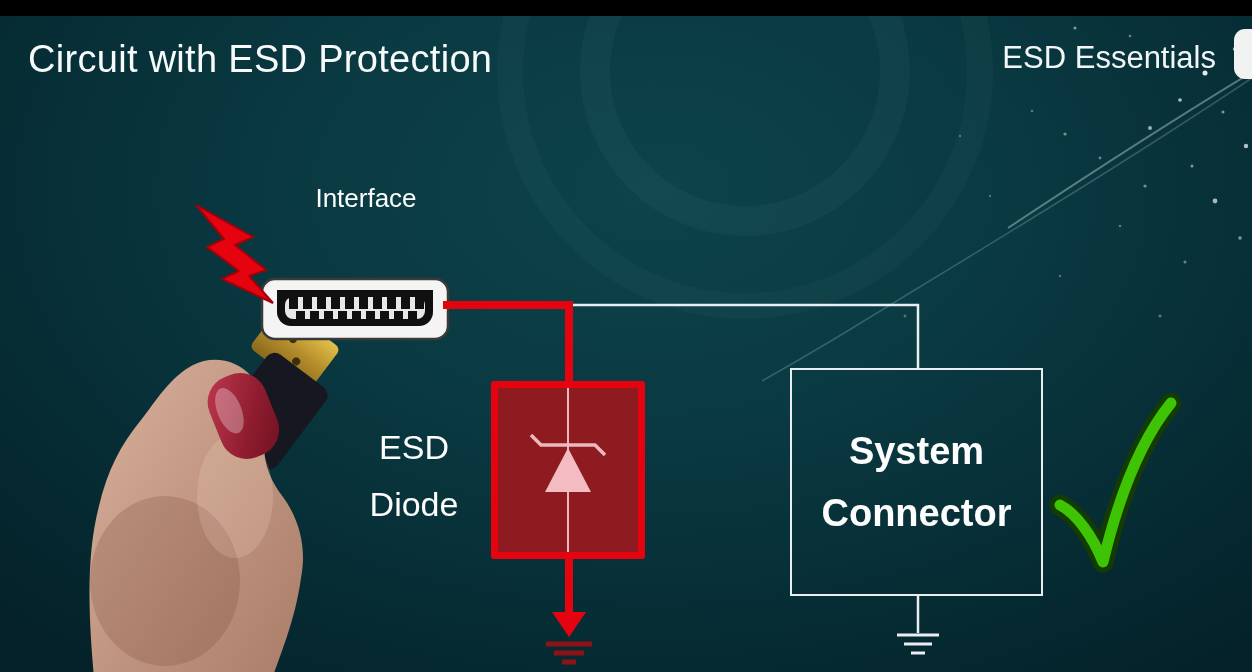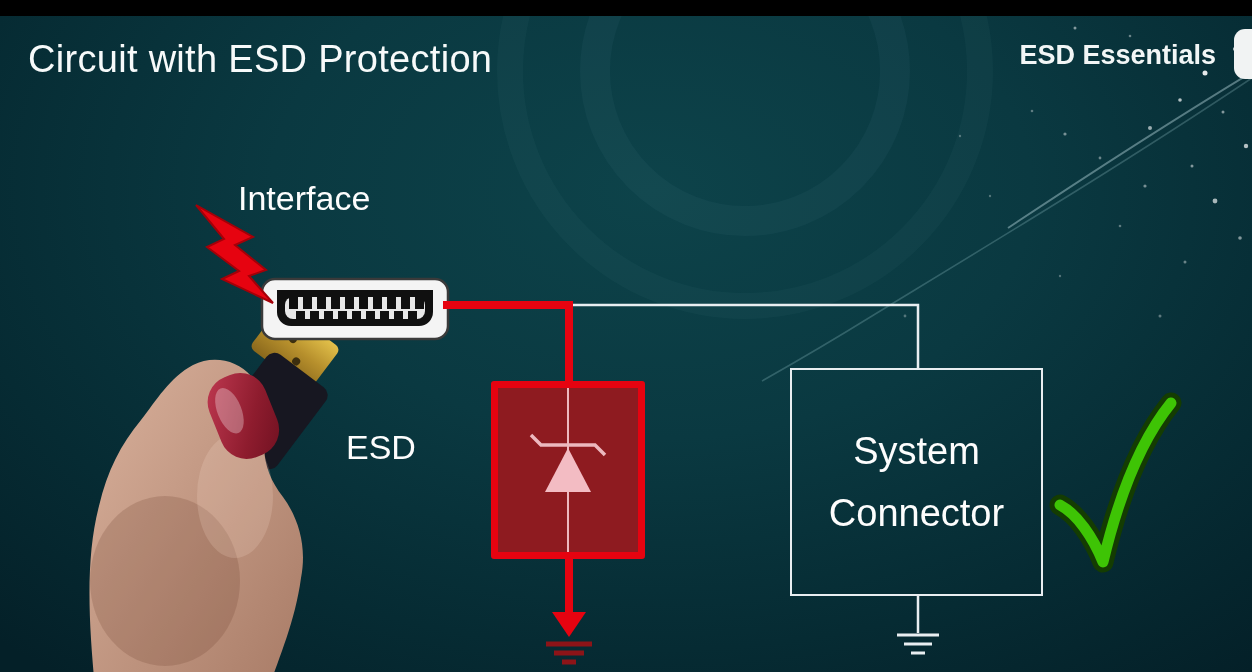--- a/index.html
+++ b/index.html
@@ -12,45 +12,45 @@
     color:#fff;
     margin-top:16px;
   }
   svg { position:absolute; left:0; top:0; }
   .title {
     position:absolute; left:28px; top:22px;
     font-size:38px; font-weight:400; letter-spacing:.3px; color:#f7fafa;
   }
   .brand {
     position:absolute; top:24px; right:36px;
-    font-size:27px; font-weight:700; color:#f2f6f6;
+    font-size:31px; font-weight:400; color:#f2f6f6;
   }
   .brand-logo {
     position:absolute; left:1234px; top:13px; width:34px; height:50px;
     background:#f1f3f3; border-radius:11px;
   }
   .connector-label {
     position:absolute; left:238px; top:154px; width:256px;
-    text-align:left; font-size:34px; line-height:57px; color:#fdfdfd;
+    text-align:center; font-size:26px; line-height:57px; color:#fdfdfd;
   }
   .diode-label {
     position:absolute; left:346px; top:403px; width:136px;
-    text-align:left; font-size:34px; line-height:57px; color:#fdfdfd;
+    text-align:center; font-size:34px; line-height:57px; color:#fdfdfd;
   }
   .diode-box {
     position:absolute; left:491px; top:365px; width:154px; height:178px;
     background:var(--diode-box-fill,#8e1b20);
     border:7px solid var(--wire-red,#e60310);
     border-radius:3px;
   }
   .system-box {
     position:absolute; left:790px; top:352px; width:253px; height:228px;
     border:2px solid var(--wire-white,#e9eef1);
     display:flex; flex-direction:column; align-items:center; justify-content:center;
-    font-size:38px; line-height:62px; color:#fdfdfd;
+    font-size:38px; line-height:62px; color:#fdfdfd;font-weight:bold;
   }
 </style>
 </head>
 <body>
 
 <div class="stage">
 
   <svg width="1252" height="672" viewBox="0 0 1252 672">
     <circle cx="745" cy="55" r="150" fill="none" stroke="rgba(160,220,225,0.045)" stroke-width="30"></circle>
     <circle cx="745" cy="55" r="235" fill="none" stroke="rgba(160,220,225,0.035)" stroke-width="26"></circle>
@@ -185,15 +185,16 @@
     <path d="M196,189 L253,221 L235,229 L266,254 L249,260 L273,287 L222,263 L239,255 L207,231 L224,223 Z" style="fill:var(--wire-red,#e60310)" stroke="#a30008" stroke-width="2"></path>
 
     <g fill="none" stroke-linecap="round" stroke-linejoin="round">
       <path d="M1060,489 C1077,498 1093,521 1103,546 C1119,479 1141,424 1171,387" stroke="#143c02" stroke-width="21"></path>
       <path d="M1060,489 C1077,498 1093,521 1103,546 C1119,479 1141,424 1171,387" style="stroke:var(--check-green,#3ec405)" stroke-width="11"></path>
     </g>
   </svg>
 
   <div class="diode-label">
     <div>ESD</div>
+    <div>Diode</div>
   </div>
 
 </div>
 
 </body></html>

